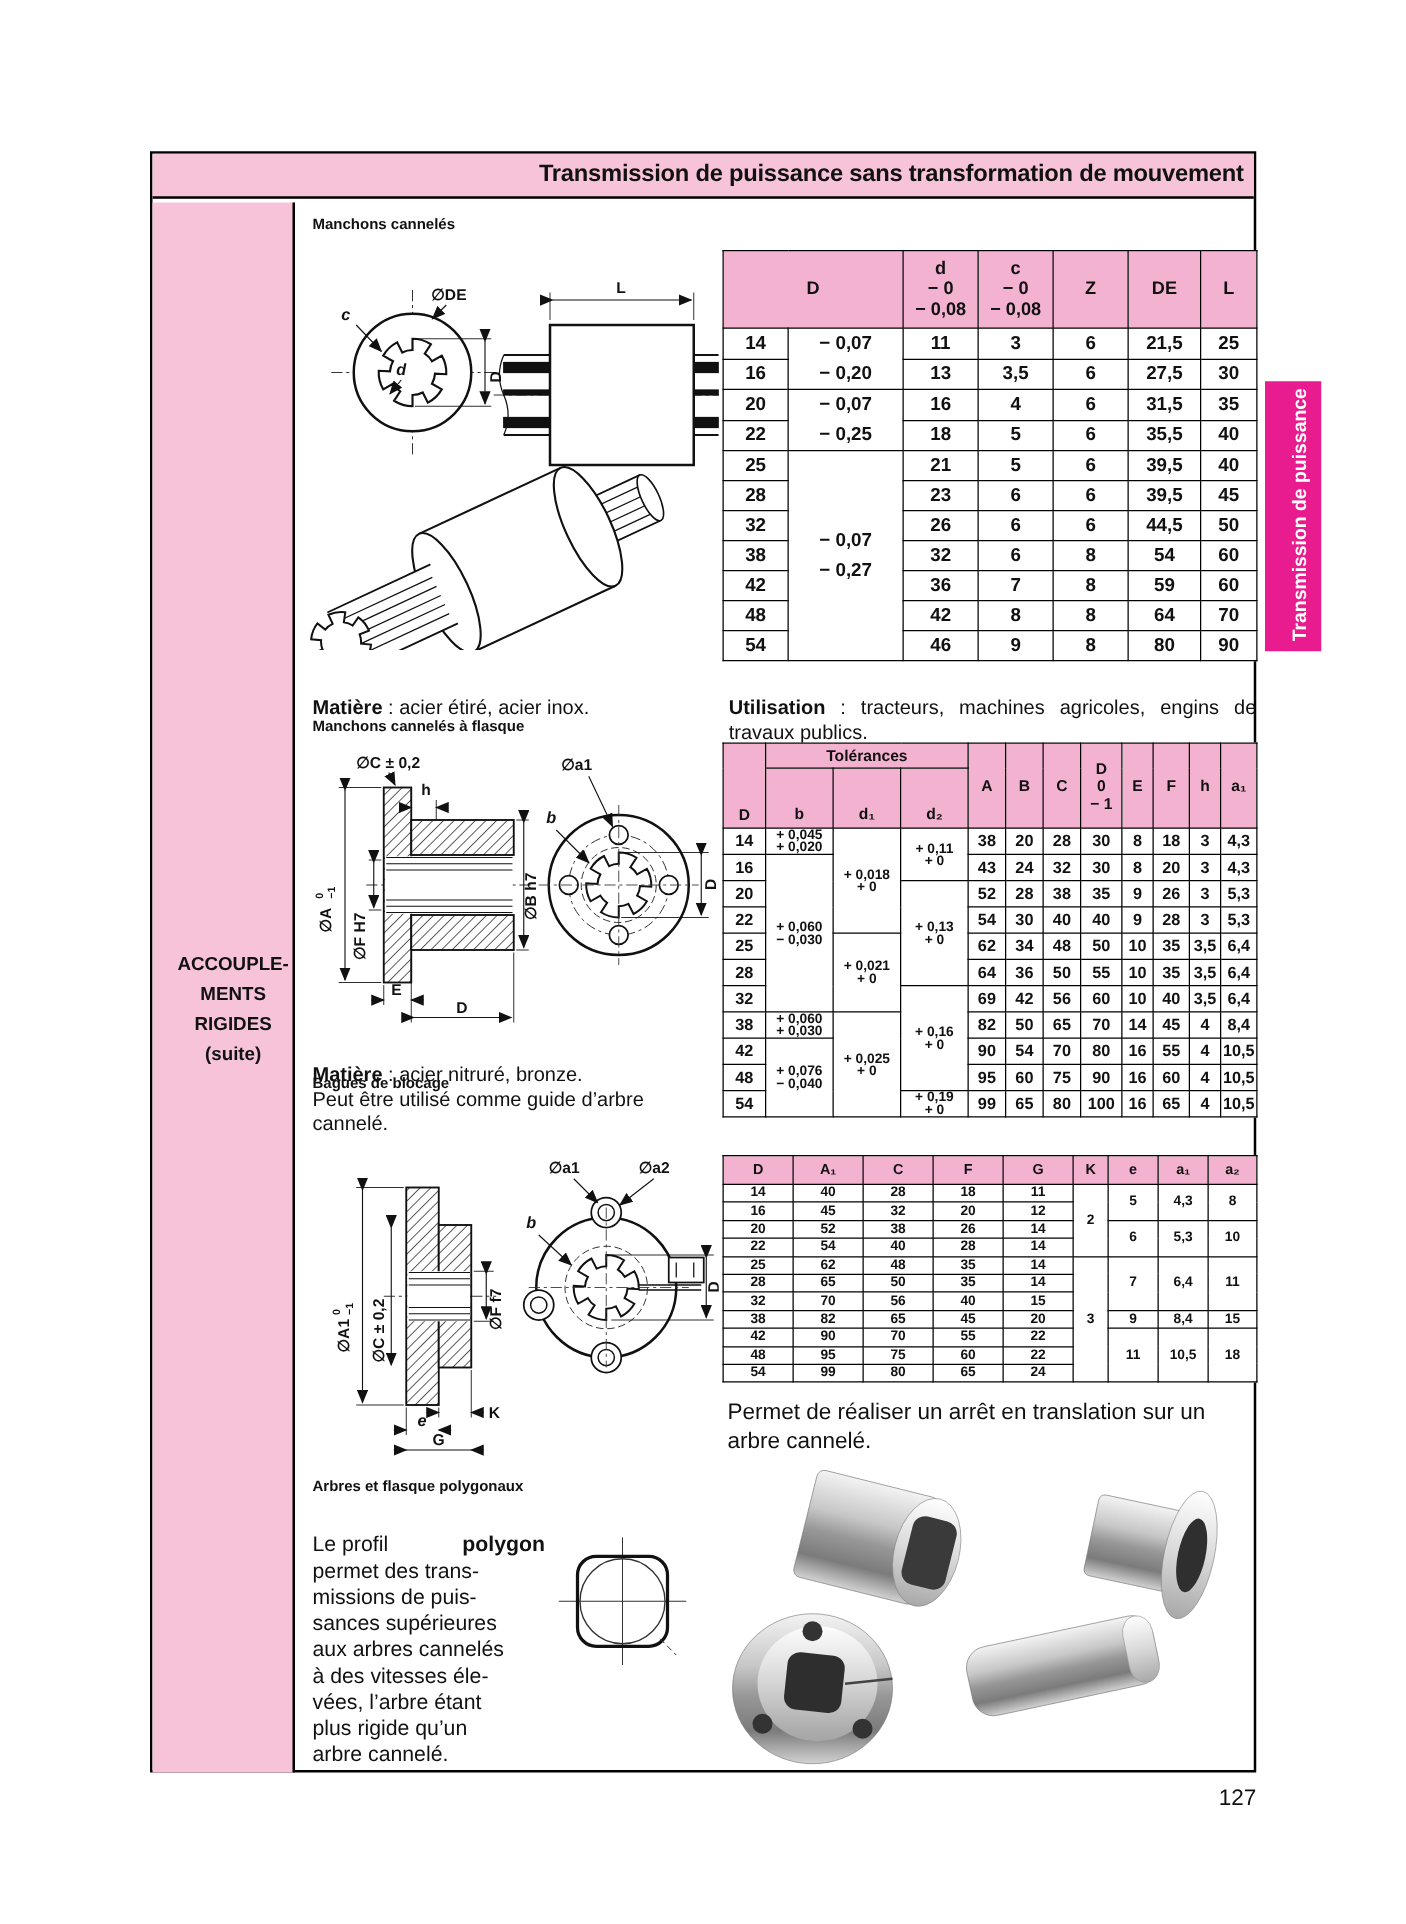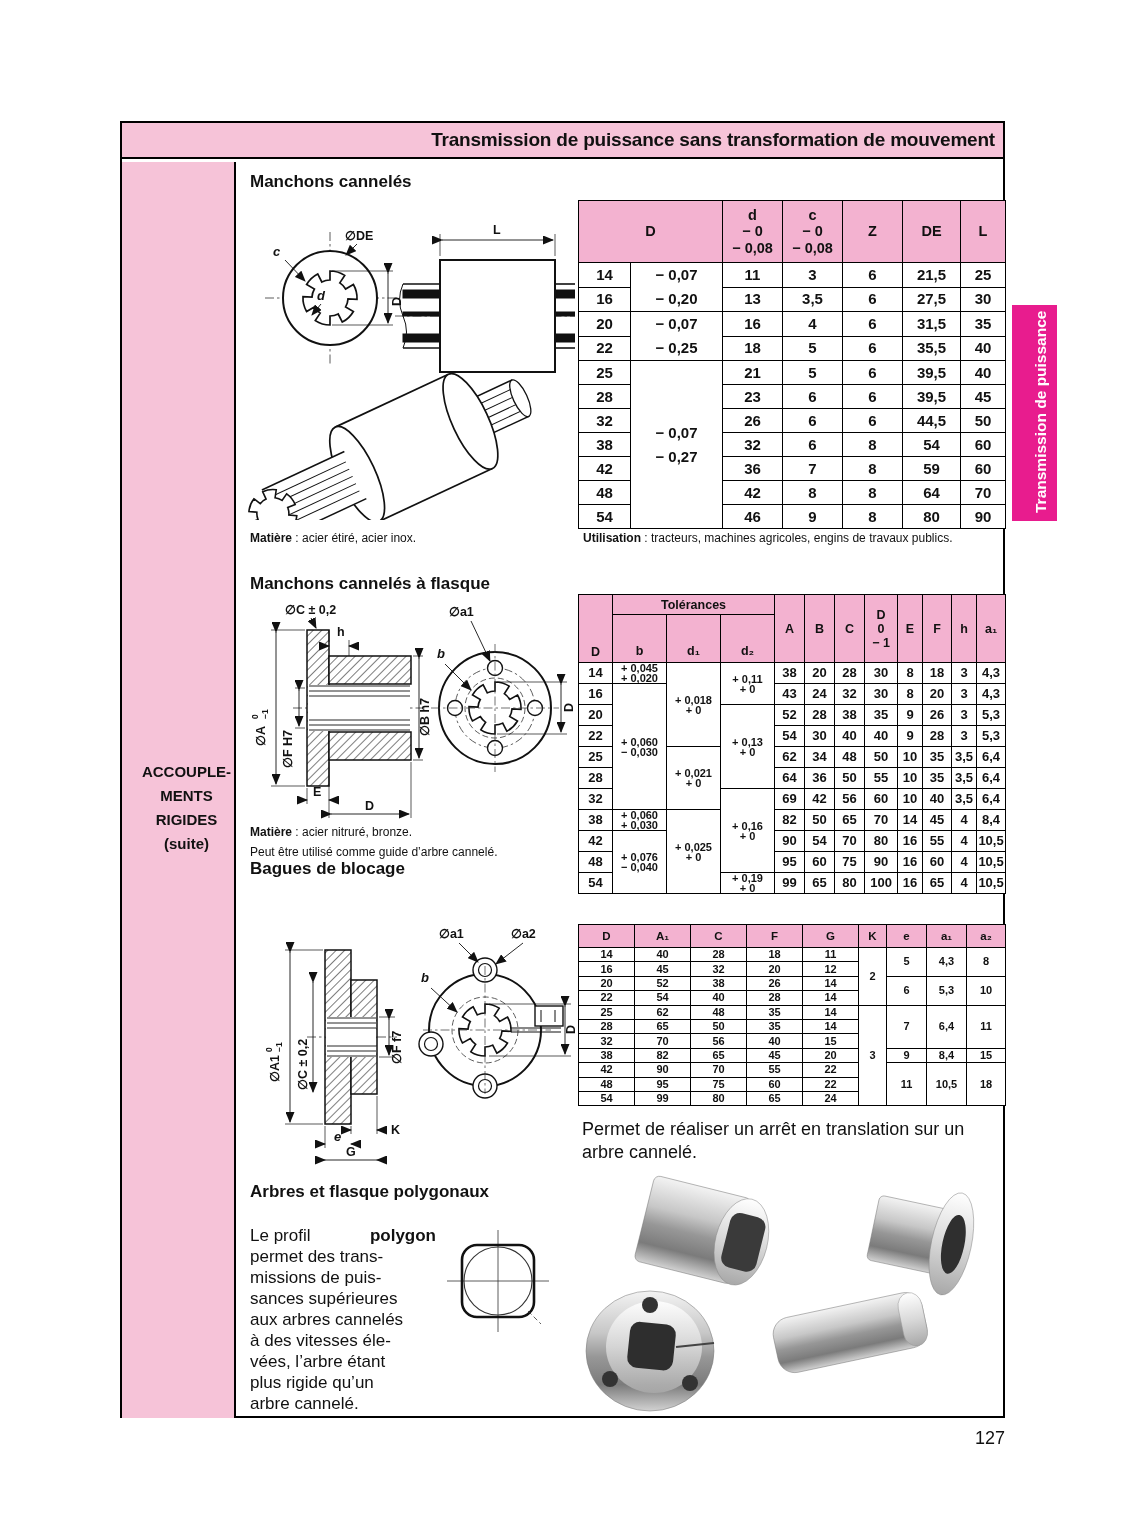--- a/index.html
+++ b/index.html
@@ -17,22 +17,22 @@
                    font-weight:bold; font-size:15px; line-height:24px;padding-left:17px; }
 
   .side-tab { position:absolute; left:1012px; top:305px; width:57px; height:216px; background:#e81c8e; }
   .side-tab span { position:absolute; left:0; top:0; width:100%; height:100%;
                    writing-mode:vertical-rl; transform:rotate(180deg);
                    color:#fff; font-weight:bold; font-size:15.5px;
                    display:flex; align-items:center; justify-content:flex-start; padding-top:8px; }
 
   .page-number { position:absolute; left:930px; top:1428px; width:75px; text-align:right; font-size:18px; }
 
-  .h-sec { position:absolute; font-weight:bold; font-size:17px; }
-  .txt   { position:absolute; font-size:12px; line-height:19.5px; }
+  .h-sec { position:absolute; font-weight:bold; font-size:12px; }
+  .txt   { position:absolute; font-size:16px; line-height:19.5px;margin-top:28px; }
   .txt b { font-weight:bold; }
   .note-lg { position:absolute; font-size:18px; line-height:23px; }
   .para  { position:absolute; font-size:17px; line-height:21px; white-space:pre-line; }
   .para .lead { display:flex; justify-content:space-between; }
 
   table.tbl { position:absolute; border-collapse:collapse; table-layout:fixed; background:#fff; }
   .tbl th, .tbl td { border:1.5px solid #000; text-align:center; vertical-align:middle;
                      white-space:pre-line; font-weight:bold; overflow:hidden; }
   .tbl th { background:#f3b2d0; }
 

